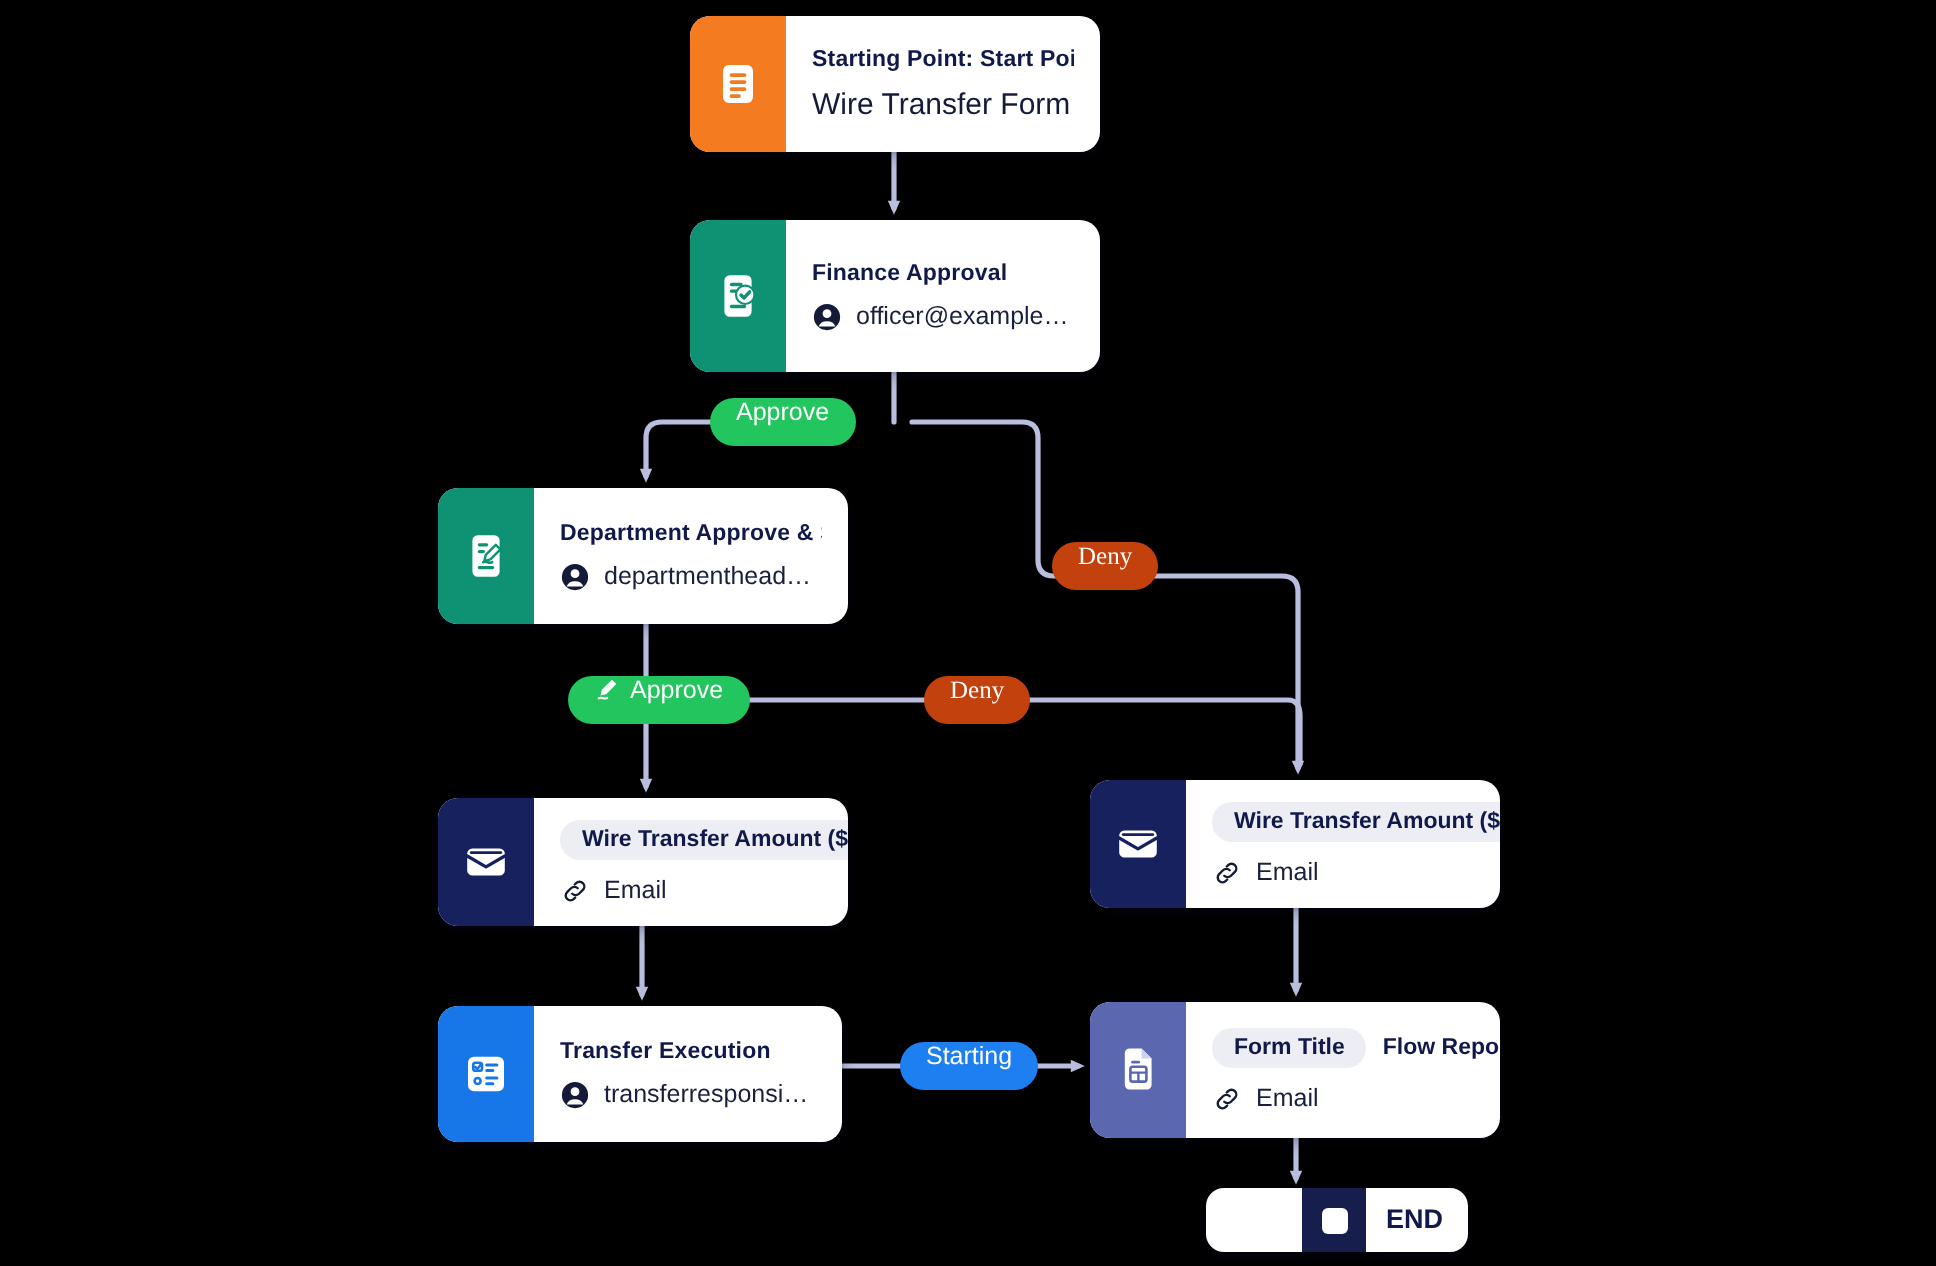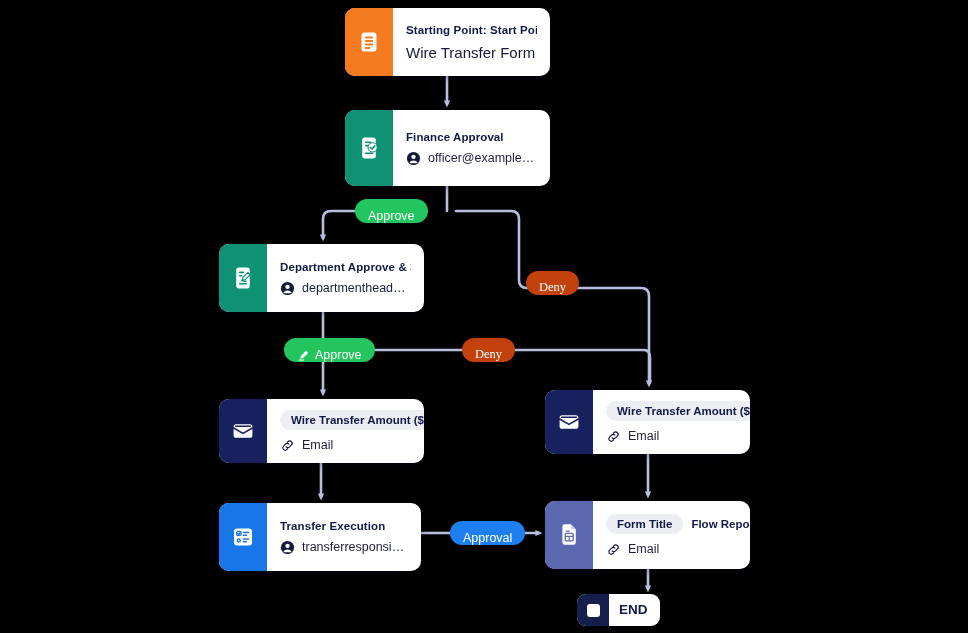--- a/index.html
+++ b/index.html
@@ -85,21 +85,21 @@
   .ic-orange  { background: #f47b20; }
   .ic-teal    { background: #0f9173; }
   .ic-navy    { background: #17215e; }
   .ic-blue    { background: #1877e8; }
   .ic-slate   { background: #5b68b0; }
 
   
   .pill {
     position: absolute;
     display: flex;
-    align-items: flex-end;
+    align-items: flex-start;
     gap: 5px;
     height: 24px;
     padding: 0 13px;
     border-radius: 12px;
     font-size: 12.5px;
     color: #ffffff;
     white-space: nowrap;
     z-index: 8;
   }
   .pill svg { display: block; }
@@ -347,23 +347,23 @@
       <path d="M4.4,20.6 c2.6,-2.0 5.2,1.6 7.8,-0.4" stroke="#ffffff" stroke-width="2" stroke-linecap="round"></path>
     </svg>
     <span>Approve</span>
   </div>
 
   <div class="pill pill-deny" style="left:462px; top:338px;">
     <span>Deny</span>
   </div>
 
   <div class="pill pill-complete" style="left:450px; top:521px;">
-    <span>Approval</span>
-  </div>
-
-  <div class="end-node" style="left:577px; top:594px;">
+    <span>Starting</span>
+  </div>
+
+  <div class="end-node" style="left:603px; top:594px;padding-left:48px;">
     <div class="end-square">
         <i></i>
       </div>
     <div class="end-label">END</div>
   </div>
 
 </div>
 
 </body></html>

